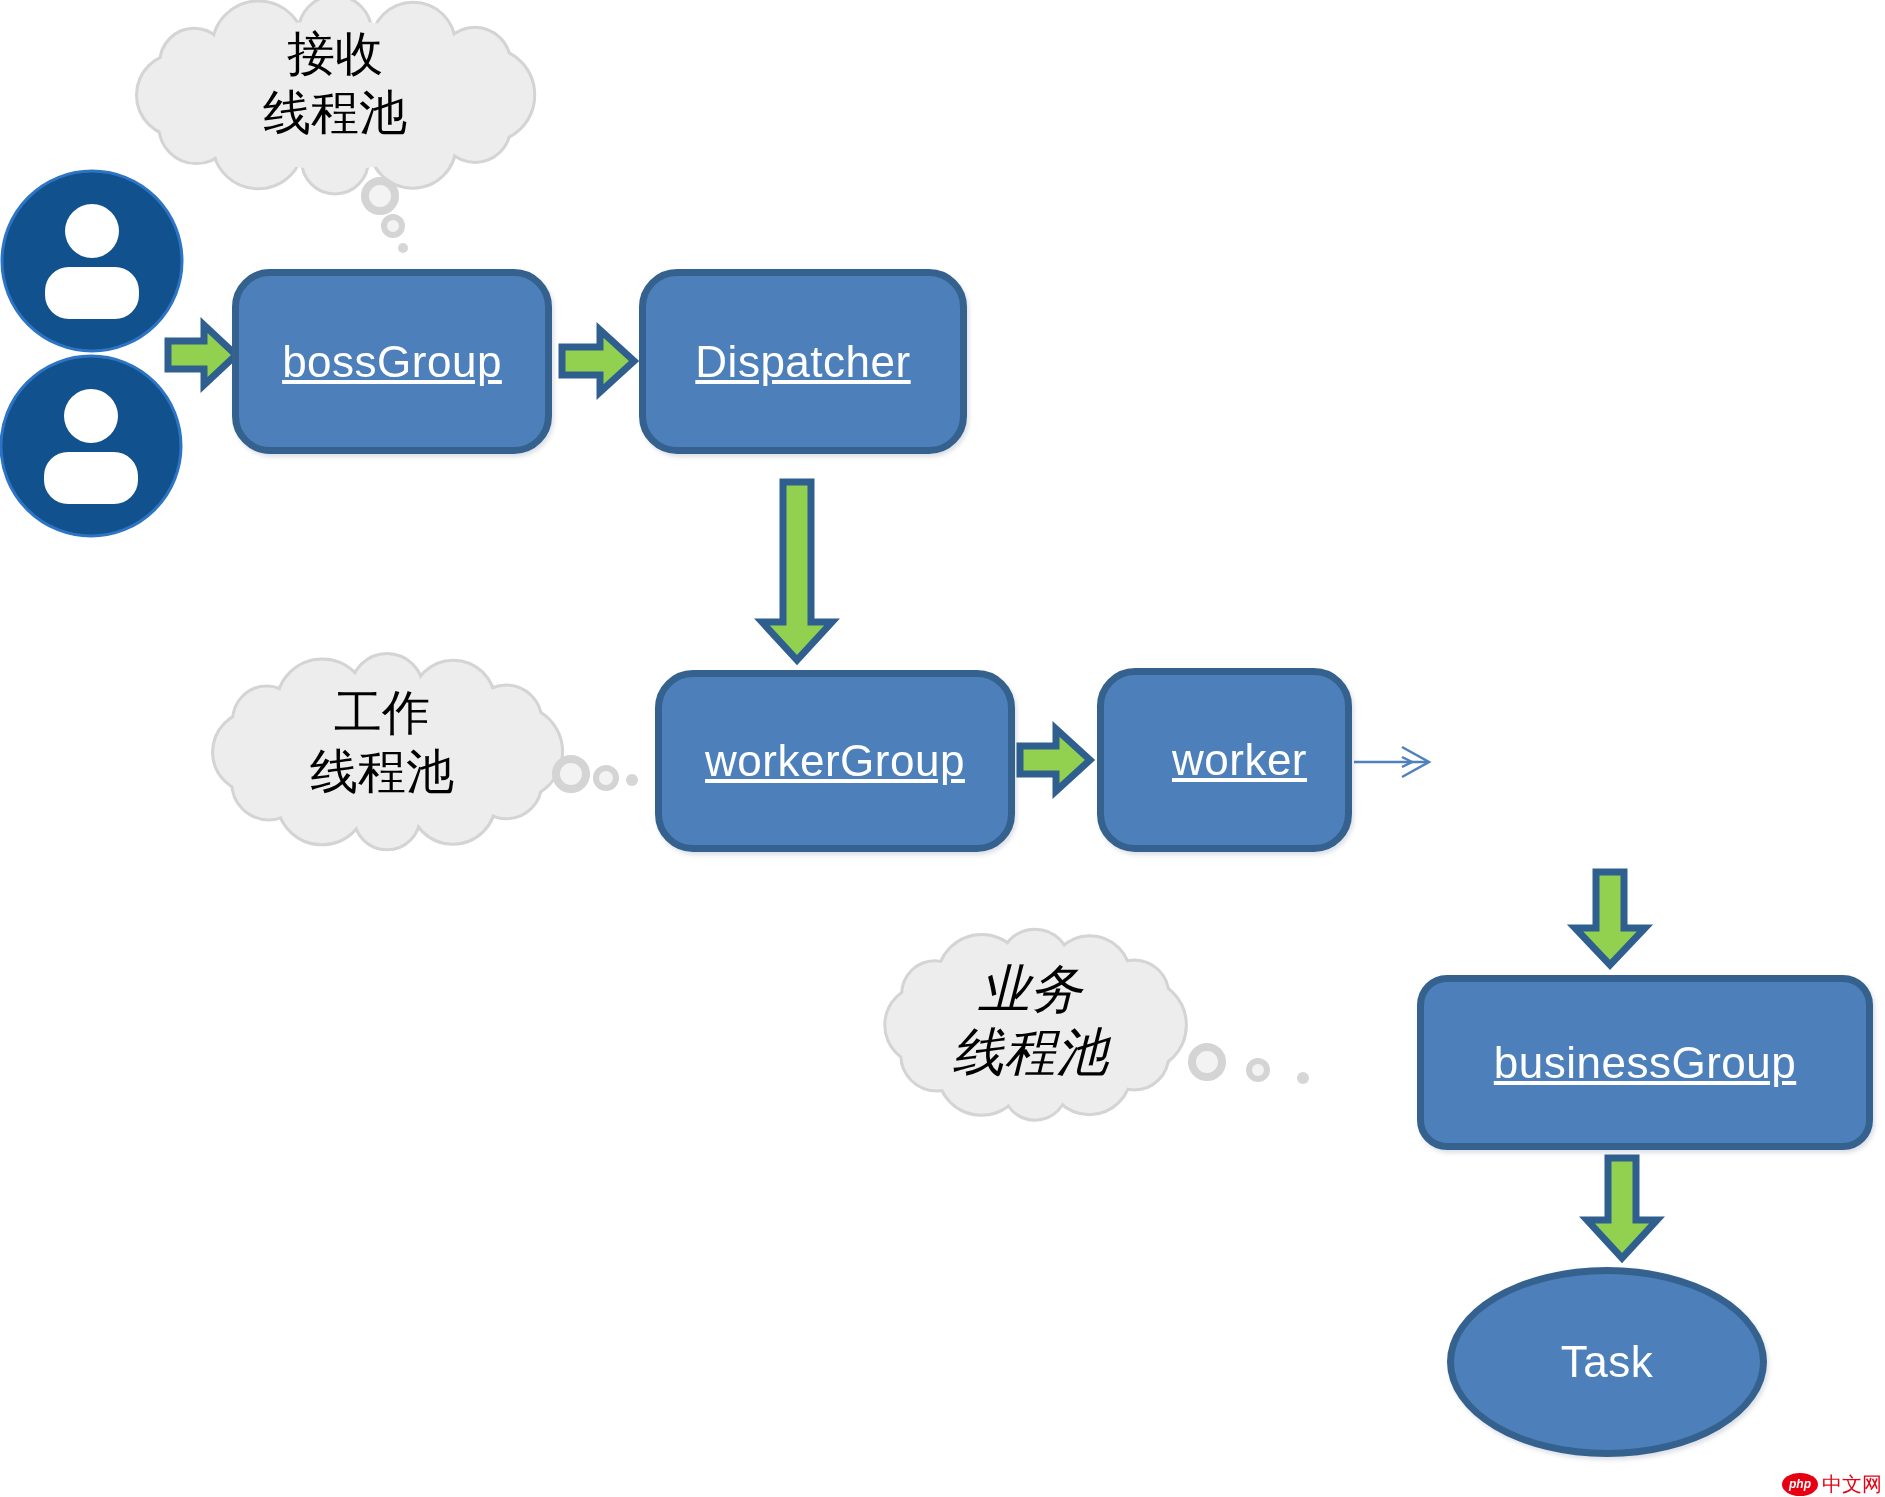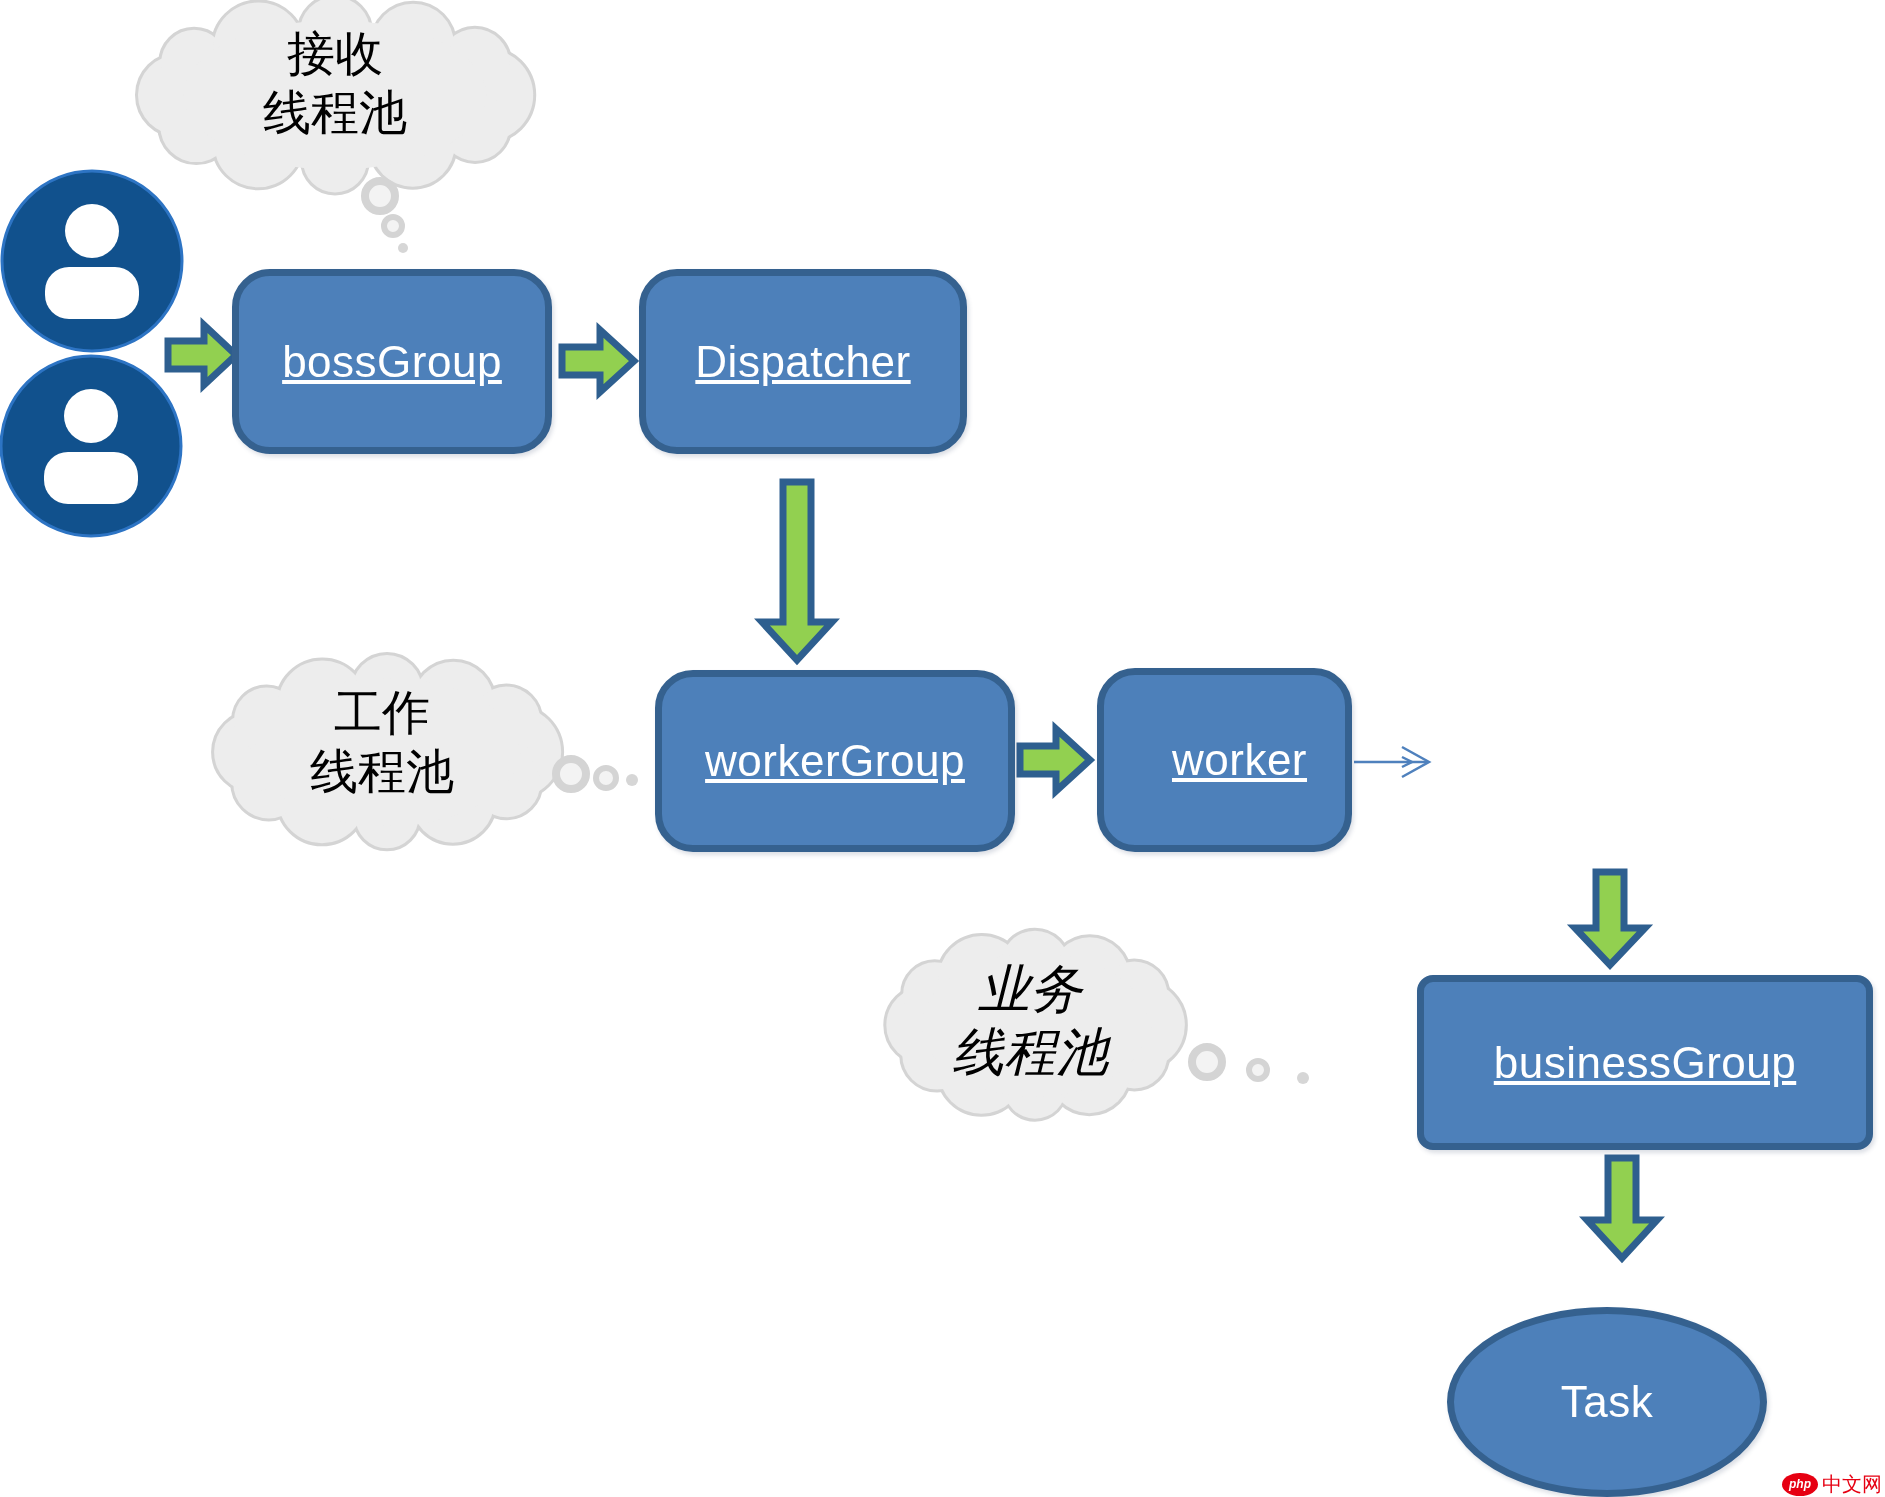--- a/index.html
+++ b/index.html
@@ -228,25 +228,25 @@
 
   <div class="node rect" style="left:655px;top:670px;width:360px;height:182px;">
     <span class="lbl">workerGroup</span>
   </div>
 
   <div class="node rect" style="left:1097px;top:668px;width:255px;height:184px;padding-left:30px;">
     <span class="lbl">worker</span>
   </div>
 
 
-  <div class="node rect" style="left:1417px;top:975px;width:456px;height:175px;border-radius:16px;text-align:center;">
+  <div class="node rect" style="left:1417px;top:975px;width:456px;height:175px;border-radius:30px;text-align:center;">
     <span class="lbl">businessGroup</span>
   </div>
 
-  <div class="node ellipse" style="left:1447px;top:1307px;width:320px;height:190px;">
+  <div class="node ellipse" style="left:1447px;top:1267px;width:320px;height:190px;">
     <span class="lbl">Task</span>
   </div>
 
   <div class="cloud-text" style="left:175px;top:25px;">
     <div>接收</div>
     <div>线程池</div>
   </div>
   <div class="cloud-text" style="left:222px;top:684px;">
     <div>工作</div>
     <div>线程池</div>

